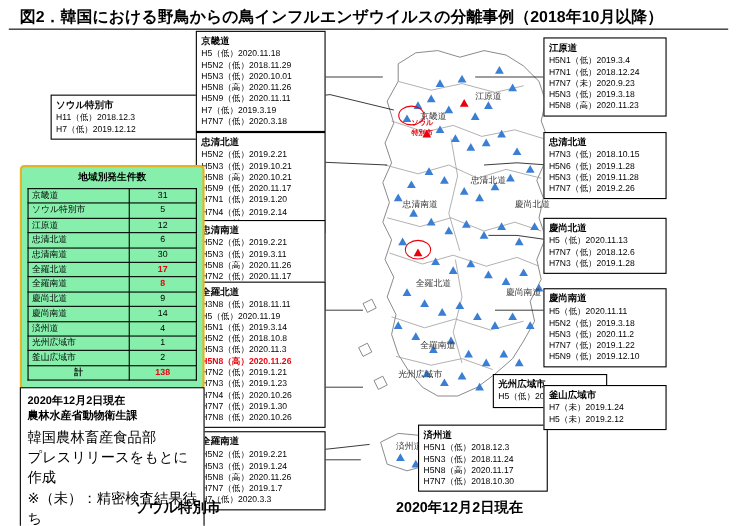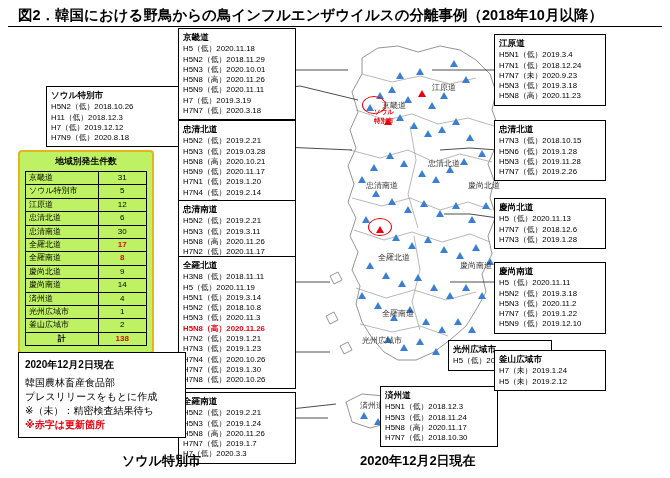--- a/index.html
+++ b/index.html
@@ -21,39 +21,39 @@
   .box{
     border:1px solid #000;background:#fff;
     font-size:7.8px;line-height:1.32;
     padding:3px 4px 3px 4px;
     box-sizing:border-box;
   }
   .box .bt{font-weight:bold;font-size:8.6px;display:block;margin-bottom:1px;}
   .box .ln{display:block;white-space:nowrap;}
   
   .tbl-wrap{
-    left:18px;top:150px;width:136px;
-    border:2px solid #e6b422;border-radius:4px;background:#bef264;
+    left:18px;top:150px;width:168px;
+    border:2px solid #e6b422;border-radius:4px;background:#86efac;
     padding:4px 5px 6px 5px;box-sizing:border-box;
   }
   .tbl-title{font-size:8.8px;font-weight:bold;text-align:center;margin-bottom:3px;}
   table.sum{border-collapse:collapse;width:100%;font-size:8px;}
   table.sum td{border:1px solid #000;padding:0px 3px;height:12.4px;line-height:12.4px;}
   table.sum td.name{text-align:left;width:60%;}
   table.sum td.val{text-align:center;}
   .red{color:#e8000d;font-weight:bold;}
   .tot td{font-weight:bold;}
   
   .note{
     left:18px;top:352px;width:168px;
     border:1px solid #000;background:#fff;
     box-sizing:border-box;padding:5px 6px;
   }
   .note .nl1{font-size:10px;font-weight:bold;line-height:1.35;}
-  .note .nsmall{font-size:10px;line-height:1.4;margin-top:4px;}
+  .note .nsmall{font-size:13px;line-height:1.4;margin-top:4px;}
   
   .cap-left{left:122px;top:452px;font-size:13px;font-weight:bold;}
   .cap-right{left:360px;top:452px;font-size:13px;font-weight:bold;}
   
   .legend{right:10px;top:408px;font-size:9px;}
   .legend div{display:flex;align-items:center;margin-bottom:6px;}
   .tri{width:0;height:0;border-left:6px solid transparent;border-right:6px solid transparent;margin-right:6px;}
   .tri.hi{border-bottom:10px solid #e8000d;}
   .tri.lo{border-bottom:10px solid #3b7fd4;}
   
@@ -199,24 +199,22 @@
       <path d="M186,282 L240,282 L330,282"></path>
       <path d="M186,352 L250,352 L330,352"></path>
       <path d="M280,410 L300,408 L336,404"></path>
       <path d="M498,400 L470,400 L444,394"></path>
       <path d="M186,418 L250,418 L328,418"></path>
     </g>
   </svg>
 
   <div class="abs box" style="left:46px;top:86px;width:140px;">
     <span class="bt">ソウル特別市</span>
-    <span class="ln">H5N2（低）2018.10.26</span>
     <span class="ln">H11（低）2018.12.3</span>
     <span class="ln">H7（低）2019.12.12</span>
-    <span class="ln">H7N9（低）2020.8.18</span>
   </div>
 
   <div class="abs box" style="left:178px;top:28px;width:118px;">
     <span class="bt">京畿道</span>
     <span class="ln">H5（低）2020.11.18</span>
     <span class="ln">H5N2（低）2018.11.29</span>
     <span class="ln">H5N3（低）2020.10.01</span>
     <span class="ln">H5N8（高）2020.11.26</span>
     <span class="ln">H5N9（低）2020.11.11</span>
     <span class="ln">H7（低）2019.3.19</span>
@@ -228,21 +226,21 @@
     <span class="ln">H5N1（低）2019.3.4</span>
     <span class="ln">H7N1（低）2018.12.24</span>
     <span class="ln">H7N7（未）2020.9.23</span>
     <span class="ln">H5N3（低）2019.3.18</span>
     <span class="ln">H5N8（高）2020.11.23</span>
   </div>
 
   <div class="abs box" style="left:178px;top:120px;width:118px;">
     <span class="bt">忠清北道</span>
     <span class="ln">H5N2（低）2019.2.21</span>
-    <span class="ln">H5N3（低）2019.03.28</span>
+    <span class="ln">H5N3（低）2019.10.21</span>
     <span class="ln">H5N8（高）2020.10.21</span>
     <span class="ln">H5N9（低）2020.11.17</span>
     <span class="ln">H7N1（低）2019.1.20</span>
     <span class="ln">H7N4（低）2019.2.14</span>
     <span class="ln">H7N7（低）2020.10.26</span>
   </div>
 
   <div class="abs box" style="left:494px;top:120px;width:112px;">
     <span class="bt">忠清北道</span>
     <span class="ln">H7N3（低）2018.10.15</span>
@@ -375,20 +373,21 @@
           <tr class="tot">
             <td class="name" style="text-align: center;">計</td>
             <td class="val red">138</td>
           </tr>
         </tbody>
     </table>
   </div>
 
   <div class="abs note">
     <div class="nl1">2020年12月2日現在</div>
+    <div class="nl1">農林水産省動物衛生課</div>
     <div class="nsmall">韓国農林畜産食品部</div>
     <div class="nsmall" style="margin-top:0">プレスリリースをもとに作成</div>
     <div class="nsmall" style="margin-top:0">※（未）：精密検査結果待ち</div>
     <div class="nsmall red" style="margin-top:0">※赤字は更新箇所</div>
   </div>
 
   <div class="abs cap-left">ソウル特別市</div>
   <div class="abs cap-right">2020年12月2日現在</div>
 
 

